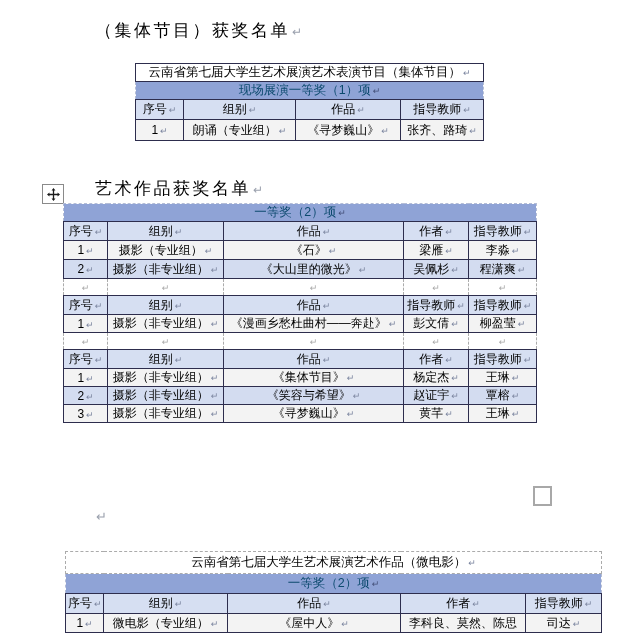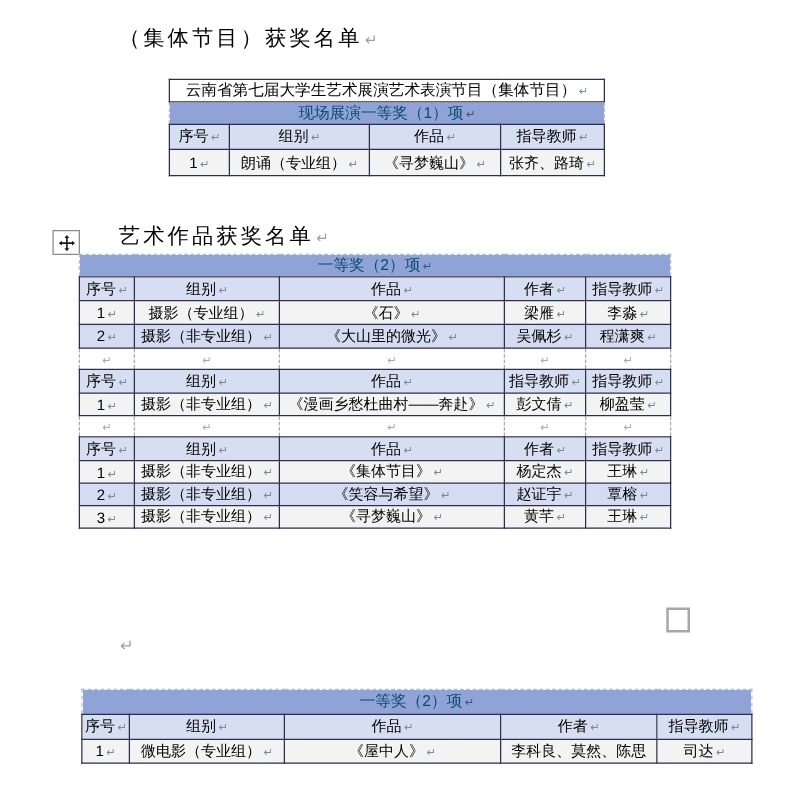--- a/index.html
+++ b/index.html
@@ -195,20 +195,23 @@
 
 <table class="doc" style="left:65px;top:551px;width:536px;">
   <colgroup>
       <col style="width:38px">
       <col style="width:124px">
       <col style="width:173px">
       <col style="width:125px">
       <col style="width:76px">
     </colgroup>
   <tbody>
+      <tr style="height:22px">
+    <td colspan="5" class="d title-cell m">云南省第七届大学生艺术展演艺术作品（微电影）</td>
+  </tr>
   <tr style="height:20px">
     <td colspan="5" class="band m">一等奖（2）项</td>
   </tr>
   <tr style="height:20px">
     <th class="s hdr m">序号</th>
     <th class="s hdr m">组别</th>
     <th class="s hdr m">作品</th>
     <th class="s hdr m">作者</th>
     <th class="s hdr m">指导教师</th>
   </tr>

